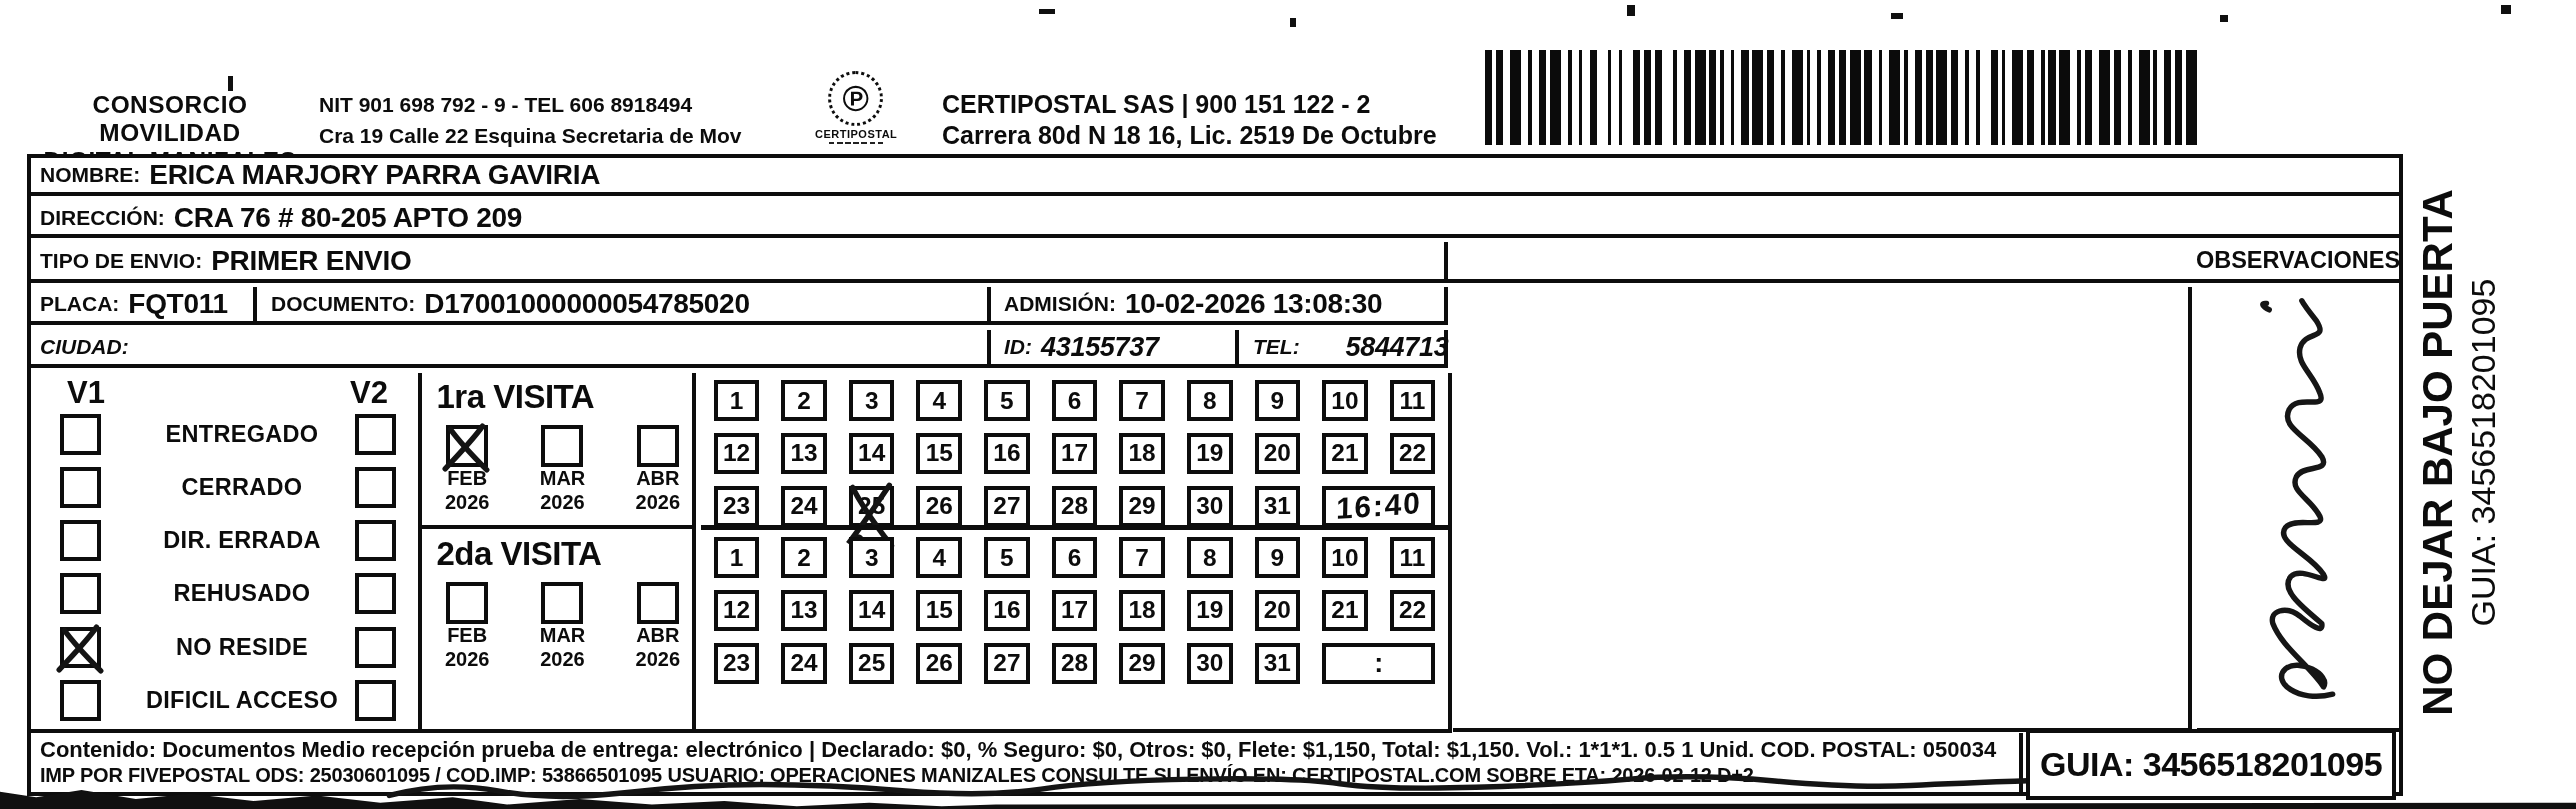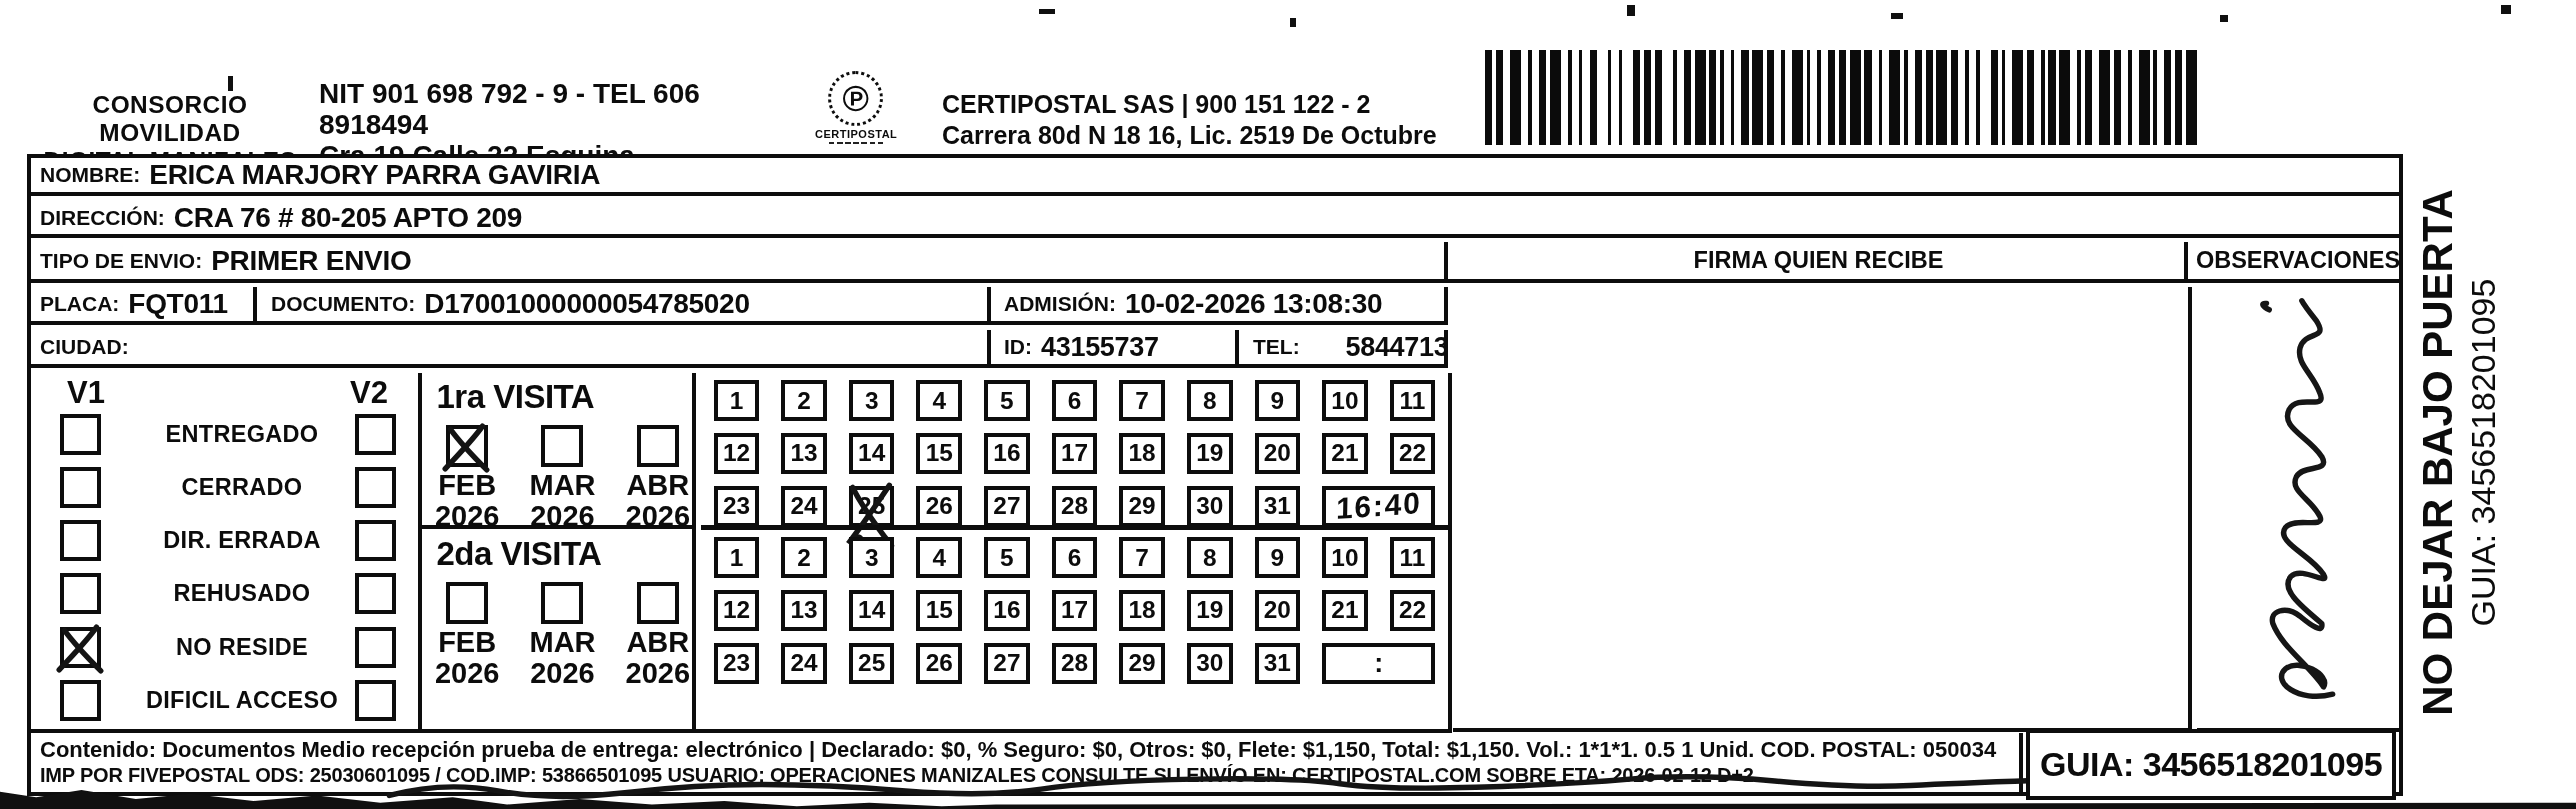--- a/index.html
+++ b/index.html
@@ -2,21 +2,21 @@
 <html style="font-size:14.5px"><head>
 <meta charset="utf-8">
 <style>
   html,body{margin:0;padding:0;background:#fff;}
   .page{position:relative;width:2576px;height:809px;background:#ffffff;
         font-family:"Liberation Sans",sans-serif;color:#0c0c0c;overflow:hidden;}
 
   
   .hdr-company{position:absolute;left:34px;top:91px;width:272px;text-align:center;
                font-size:24.4px;font-weight:bold;line-height:28px;letter-spacing:0.5px;}
-  .hdr-nit{position:absolute;left:319px;top:78px;width:426px;font-size:28px;font-weight:bold;line-height:31px;}
+  .hdr-nit{position:absolute;left:319px;top:89px;width:426px;font-size:21px;font-weight:bold;line-height:31px;}
   .hdr-logo{position:absolute;left:815px;top:71px;width:81px;text-align:center;}
   .hdr-logo .ring{width:49px;height:49px;margin:0 auto;border:3.6px dotted #0d0d0d;border-radius:50%;
                   display:flex;align-items:center;justify-content:center;font-size:36px;font-weight:bold;}
   .hdr-logo .lname{font-size:11px;font-weight:bold;letter-spacing:0.5px;margin-top:1.8px;}
   .hdr-logo .tag{height:2.7px;width:54px;margin:1.8px auto 0;background:repeating-linear-gradient(90deg,#222 0 5.4px,transparent 5.4px 8.1px);}
   .hdr-cert{position:absolute;left:942px;top:89px;width:507px;font-size:25px;font-weight:bold;line-height:31px;}
   .barcode{position:absolute;left:1485px;top:50px;width:733px;height:95px;display:flex;overflow:hidden;}
   .barcode div{height:100%;flex:none;}
   .bb{background:#0b0b0b;} .bs{background:transparent;}
 
@@ -25,42 +25,42 @@
   .row{position:absolute;left:0;display:flex;align-items:center;padding-left:9px;box-sizing:border-box;}
   .lab{font-size:21px;font-weight:bold;white-space:nowrap;}
   .val{font-size:28px;font-weight:bold;white-space:nowrap;letter-spacing:-0.3px;margin-left:9px;}
   .r1{top:0;height:38px;right:0;border-bottom:4.5px solid #0d0d0d;}
   .r2{top:43px;height:37px;right:0;border-bottom:4.5px solid #0d0d0d;}
   .r3{top:84px;height:41px;right:0;border-bottom:4.5px solid #0d0d0d;padding-left:0;}
   .r3 .cell-tipo{position:absolute;left:0;top:0;bottom:0;width:1417px;border-right:4.5px solid #0d0d0d;display:flex;align-items:center;padding-left:9px;box-sizing:border-box;}
   .r3 .cell-firma{position:absolute;left:1422px;top:0;bottom:0;width:735px;border-right:4.5px solid #0d0d0d;display:flex;align-items:center;justify-content:center;font-size:23.5px;font-weight:bold;box-sizing:border-box;}
   .r3 .cell-obs{position:absolute;left:2166px;top:0;bottom:0;right:0;display:flex;align-items:center;justify-content:center;font-size:23.5px;font-weight:bold;}
   .r4{top:129px;height:38px;width:1417px;border-bottom:4.5px solid #0d0d0d;border-right:4.5px solid #0d0d0d;padding-left:0;}
-  .r5{top:172px;height:38px;width:1417px;border-bottom:4.5px solid #0d0d0d;border-right:4.5px solid #0d0d0d;padding-left:11px;}
+  .r5{top:172px;height:38px;width:1417px;border-bottom:4.5px solid #0d0d0d;border-right:4.5px solid #0d0d0d;padding-left:11px;font-style:italic;}
   .subcell{position:absolute;top:0;bottom:0;display:flex;align-items:center;padding-left:9px;box-sizing:border-box;}
   .br{border-right:4.5px solid #0d0d0d;}
 
   .zone{position:absolute;top:215px;left:0;width:1417px;height:356px;border-bottom:4.5px solid #0d0d0d;border-right:4.5px solid #0d0d0d;box-sizing:content-box;}
   .panel-status{position:absolute;left:0;top:0;bottom:0;width:387px;border-right:4.5px solid #0d0d0d;}
   .vhead{position:absolute;top:1.8px;font-size:31px;font-weight:bold;}
   .vhead.v1{left:36px;} .vhead.v2{left:319px;}
   .status-rows{position:absolute;left:0;right:0;top:40px;bottom:7.2px;display:flex;flex-direction:column;justify-content:space-between;padding:0 22px 0 29px;}
   .status-row{display:flex;align-items:center;height:43px;}
   .opt-label{flex:1;text-align:center;font-size:23.5px;font-weight:bold;letter-spacing:0.3px;padding-left:28px;}
   .chk{width:33px;height:33px;border:4.5px solid #0d0d0d;position:relative;background:#fff;flex:none;}
 
   .panel-visits{position:absolute;left:391px;top:0;bottom:0;width:270px;border-right:4.5px solid #0d0d0d;}
   .visit{position:absolute;left:0;right:0;}
   .visit.one{top:0;height:152px;border-bottom:4.5px solid #0d0d0d;}
   .visit.two{top:157px;bottom:0;}
   .visit-title{padding:5.4px 0 0 14.5px;font-size:33px;font-weight:bold;letter-spacing:-0.5px;}
   .months{display:flex;gap:27px;padding-left:11px;margin-top:9px;}
   .month{width:69px;display:flex;flex-direction:column;align-items:center;}
   .month .chk{width:34px;height:34px;}
-  .mlab{font-size:29px;font-weight:bold;margin-top:7px;line-height:23.5px;}
+  .mlab{font-size:20px;font-weight:bold;margin-top:0;line-height:23.5px;}
 
   .panel-days{position:absolute;left:670px;top:0;bottom:0;width:747px;}
   .hsplit{position:absolute;left:0;right:0;top:152px;height:4.5px;background:#0d0d0d;}
   .days-grid{position:absolute;left:12.7px;right:12.7px;display:grid;grid-template-columns:repeat(11,1fr);column-gap:22px;row-gap:11.8px;}
   .dg1{top:7.2px;} .dg2{top:164px;}
   .daybox{height:33px;border:4.5px solid #0d0d0d;display:flex;align-items:center;justify-content:center;
           font-size:24.4px;font-weight:bold;position:relative;background:#fff;}
   .timebox{grid-column:span 2;}
   .hand-time{font-size:30px;font-weight:bold;transform:rotate(-4deg) skewX(-5deg);letter-spacing:1.8px;}
   .plain-time{font-size:27px;font-weight:bold;}
@@ -242,21 +242,20 @@
     <div class="row r2">
       <span class="lab">DIRECCIÓN:</span>
       <span class="val">CRA 76 # 80-205 APTO 209</span>
     </div>
 
     <div class="row r3">
       <div class="cell-tipo">
         <span class="lab">TIPO DE ENVIO:</span>
         <span class="val">PRIMER ENVIO</span>
       </div>
-      <div class="cell-firma">FIRMA QUIEN RECIBE</div>
       <div class="cell-obs">OBSERVACIONES</div>
     </div>
 
     <div class="row r4">
       <div class="subcell br" style="left:0;width:226px;">
         <span class="lab">PLACA:</span>
         <span class="val">FQT011</span>
       </div>
       <div class="subcell br" style="left:231px;width:729px;">
         <span class="lab">DOCUMENTO:</span>

